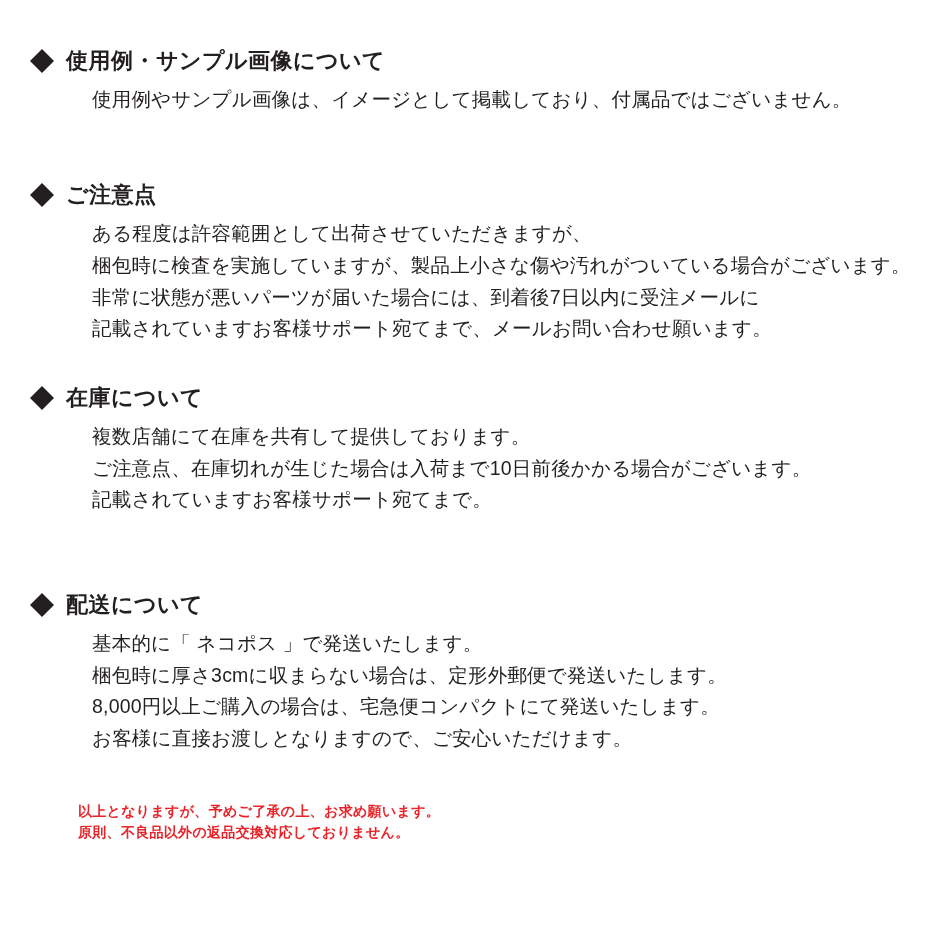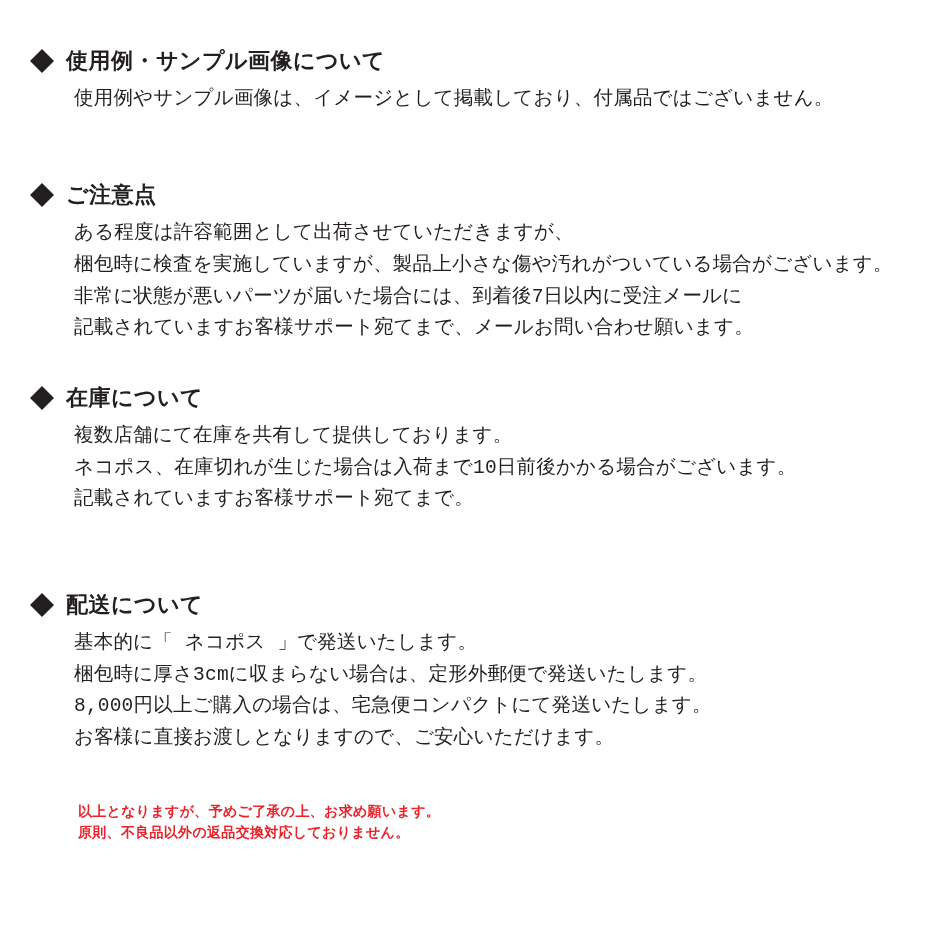--- a/index.html
+++ b/index.html
@@ -49,23 +49,22 @@
     border-top-color: #231f20;
   }
   .section-title {
     font-size: 22px;
     font-weight: bold;
     letter-spacing: 0.5px;
     color: #231f20;
     line-height: 1.2;
   }
   .section-body {
-    margin-left: 44px;
+    margin-left: 62px;
     margin-top: 10px;
-    font-family: Liberation Mono, monospace;
   }
   .line {
     font-size: 19.5px;
     line-height: 1.62;
     color: #231f20;
     letter-spacing: 0.2px;
     white-space: nowrap;
   }
   .gap-lg { height: 66px; }
   .gap-md { height: 40px; }
@@ -114,21 +113,21 @@
 
   <div class="gap-md"></div>
 
   <div class="section">
     <div class="section-head">
       <span class="diamond"></span>
       <span class="section-title">在庫について</span>
     </div>
     <div class="section-body">
       <div class="line">複数店舗にて在庫を共有して提供しております。</div>
-      <div class="line">ネコポス、在庫切れが生じた場合は入荷まで10日前後かかる場合がございます。</div>
+      <div class="line">ご注意点、在庫切れが生じた場合は入荷まで10日前後かかる場合がございます。</div>
       <div class="line">記載されていますお客様サポート宛てまで。</div>
     </div>
   </div>
 
   <div class="gap-xl"></div>
 
   <div class="section">
     <div class="section-head">
       <span class="diamond"></span>
       <span class="section-title">配送について</span>

